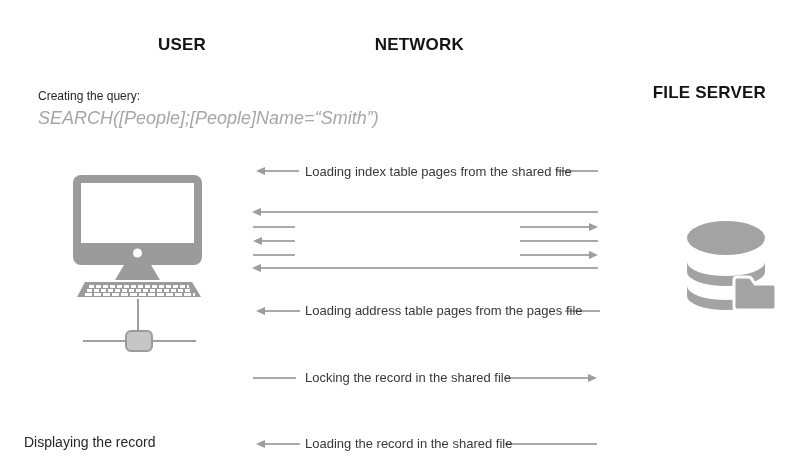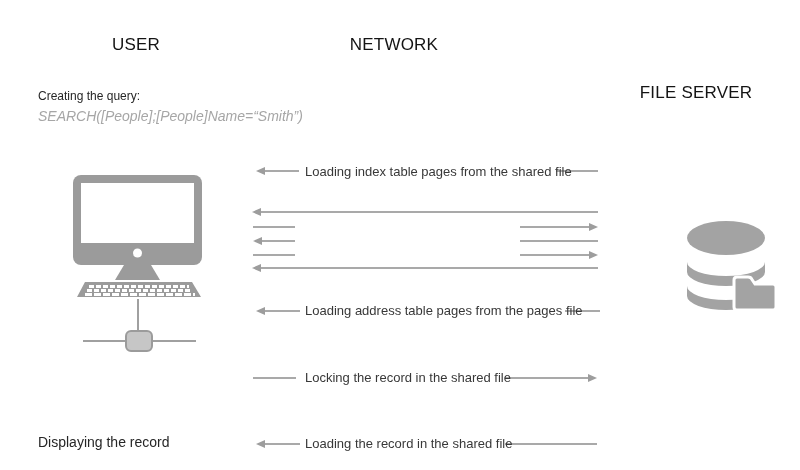--- a/index.html
+++ b/index.html
@@ -1,35 +1,35 @@
 <!DOCTYPE html>
 <html><head>
 <meta charset="utf-8">
 <style>
   html,body{margin:0;padding:0;}
   body{
     width:800px;height:470px;position:relative;background:#ffffff;
     font-family:"Liberation Sans", sans-serif;overflow:hidden;
   }
   .col-header{
-    position:absolute;top:35px;width:140px;text-align:center;
-    font-size:17px;font-weight:400;color:#141414;letter-spacing:.2px;
+    position:absolute;top:35px;width:140px;text-align:right;
+    font-size:17px;font-weight:700;color:#141414;letter-spacing:.2px;
   }
   #header-user{left:66px;}
   #header-network{left:324px;}
   #header-fileserver{left:626px;margin-top:48px;}
 
   .query-title{
     position:absolute;left:38px;top:89px;font-size:12px;color:#262626;
   }
   .query-code{
-    position:absolute;left:38px;top:108px;font-size:14px;font-style:italic;color:#a6a6a6;
+    position:absolute;left:38px;top:108px;font-size:18px;font-style:italic;color:#a6a6a6;
   }
   .displaying-label{
-    position:absolute;left:38px;top:434px;font-size:14px;color:#262626;
+    position:absolute;left:24px;top:434px;font-size:14px;color:#262626;
   }
 
   #diagram-layer{position:absolute;left:0;top:0;width:800px;height:456px;}
   .msg-line{position:absolute;height:2px;background:#a9a9a9;}
   .msg-head{position:absolute;width:0;height:0;border-top:4px solid transparent;border-bottom:4px solid transparent;}
   .head-left{border-right:9px solid #9d9d9d;}
   .head-right{border-left:9px solid #9d9d9d;}
   .msg-label{
     position:absolute;font-size:13px;line-height:16px;color:#383838;
     white-space:pre-line;

